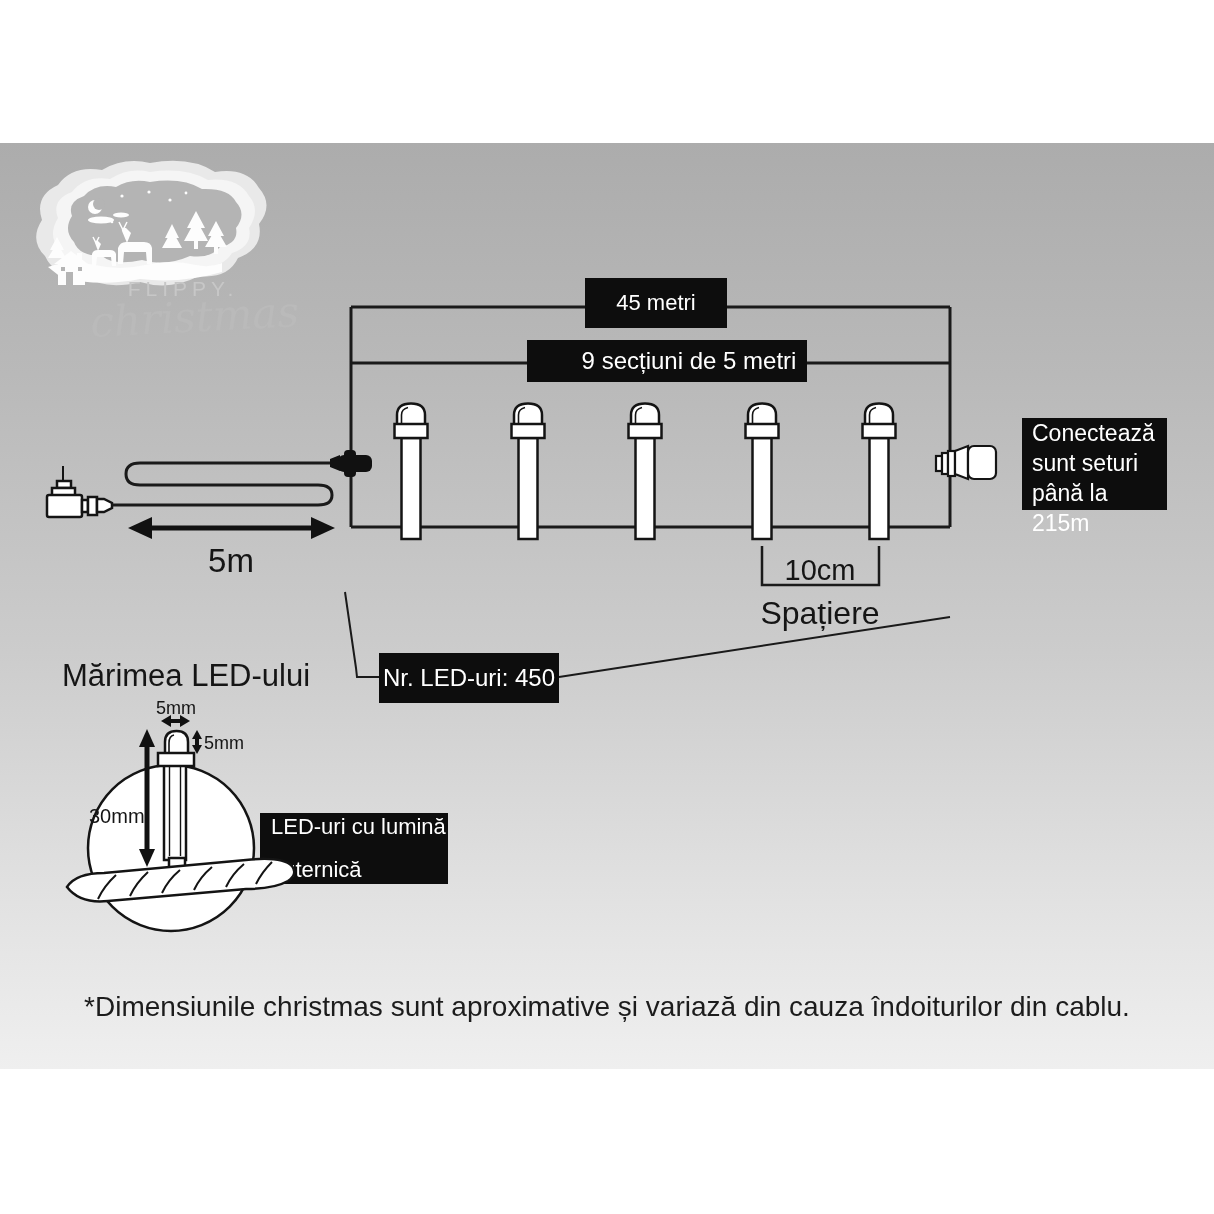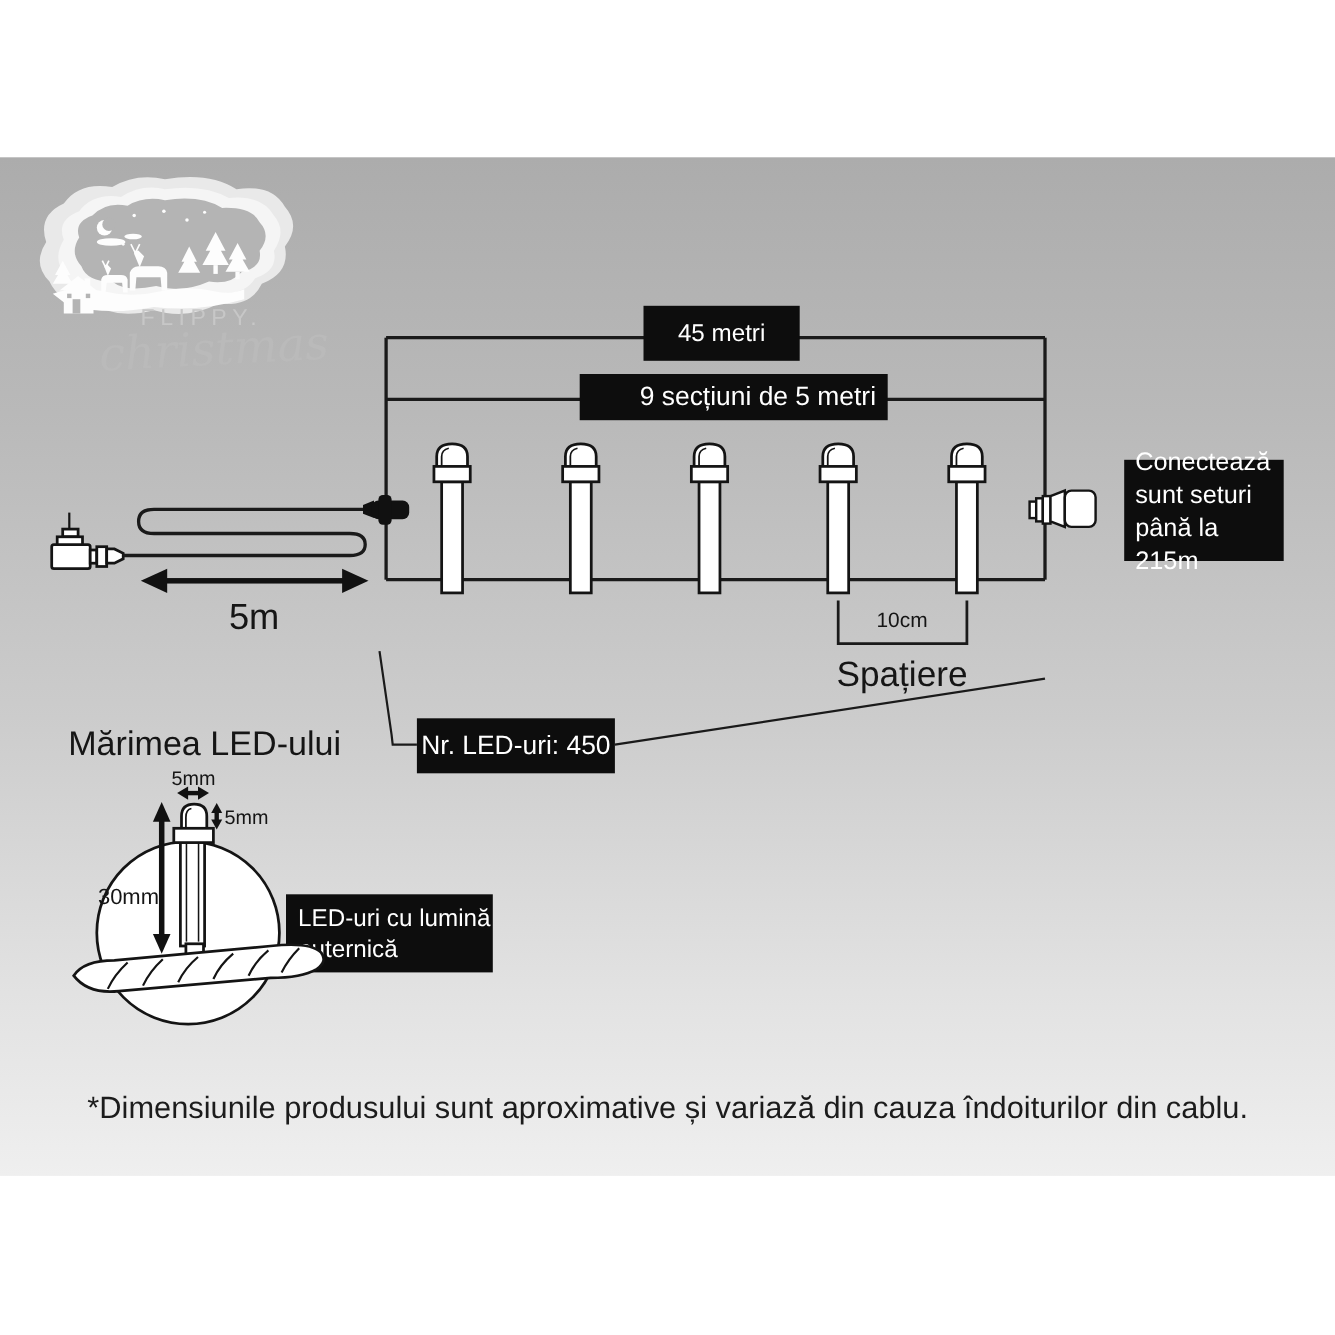--- a/index.html
+++ b/index.html
@@ -7,28 +7,28 @@
          font-family:"Liberation Sans",sans-serif;}
   .panel{position:absolute;left:0;top:143px;width:1214px;height:926px;z-index:1;
          background:linear-gradient(180deg,#acacac 0%,#b9b9b9 25%,#cccccc 55%,#e2e2e2 82%,#efefef 100%);}
   svg.layer{position:absolute;left:0;top:0;width:1214px;height:1214px;pointer-events:none;}
   #diagram-svg{z-index:5;}
   #braid-svg{z-index:15;}
   .lbl{position:absolute;z-index:10;color:#151515;text-align:right;}
   .title{left:0;right:0;top:178px;text-align:center;font-size:72px;letter-spacing:-2px;color:#101010;}
   .blackbox{position:absolute;z-index:10;background:var(--label-bg,#0d0d0d);color:var(--label-fg,#ffffff);
             display:flex;align-items:center;justify-content:center;}
-  .blackbox.col{flex-direction:column;align-items:flex-start;justify-content:center;}
+  .blackbox.col{flex-direction:column;align-items:flex-start;justify-content:space-between;}
   .b45{left:585px;top:278px;width:142px;height:50px;font-size:22px;}
   .bsec{left:527px;top:340px;width:236px;height:42px;font-size:24px;padding-left:44px;}
   .bconn{left:1022px;top:418px;width:145px;height:92px;font-size:23px;line-height:30px;padding-left:10px;width:135px;}
   .bcount{left:379px;top:653px;width:180px;height:50px;font-size:24px;}
   .bbright{left:260px;top:813px;width:177px;height:71px;font-size:22px;line-height:28px;padding-left:11px;}
   .t5m{left:185px;top:542px;width:92px;text-align:center;font-size:33px;}
-  .t10cm{left:770px;top:554px;width:100px;text-align:center;font-size:19px;}
+  .t10cm{left:770px;top:554px;width:100px;text-align:center;font-size:29px;}
   .tspat{left:745px;top:595px;width:150px;text-align:center;font-size:32px;}
   .thead{left:62px;top:658px;font-size:31px;}
   .tmmw{left:148px;top:698px;width:56px;text-align:center;font-size:18px;}
   .tmmh{left:204px;top:733px;font-size:18px;}
   .tmm30{left:89px;top:805px;font-size:20px;}
   .footnote{left:0;right:0;top:991px;text-align:center;font-size:28px;color:#1c1c1c;}
   .flippy{left:113px;top:277px;width:140px;text-align:center;font-size:21px;letter-spacing:5px;color:#c7c7c7;}
   .script{left:90px;top:293px;width:190px;text-align:center;font-size:42px;color:#bababa;
           font-family:"DejaVu Serif",serif;font-style:italic;transform:rotate(-3deg);}
 </style>
@@ -203,14 +203,14 @@
   <div class="lbl thead">Mărimea LED-ului</div>
   <div class="lbl tmmw">5mm</div>
   <div class="lbl tmmh">5mm</div>
   <div class="lbl tmm30">30mm</div>
 
   <div class="blackbox col bbright">
     <span>LED-uri cu lumină</span>
     <span>puternică</span>
   </div>
 
-  <div class="lbl footnote">*Dimensiunile produsului sunt aproximative și variază din cauza îndoiturilor din cablu.</div>
+  <div class="lbl footnote">*Dimensiunile christmas sunt aproximative și variază din cauza îndoiturilor din cablu.</div>
 </div>
 
 </body></html>

